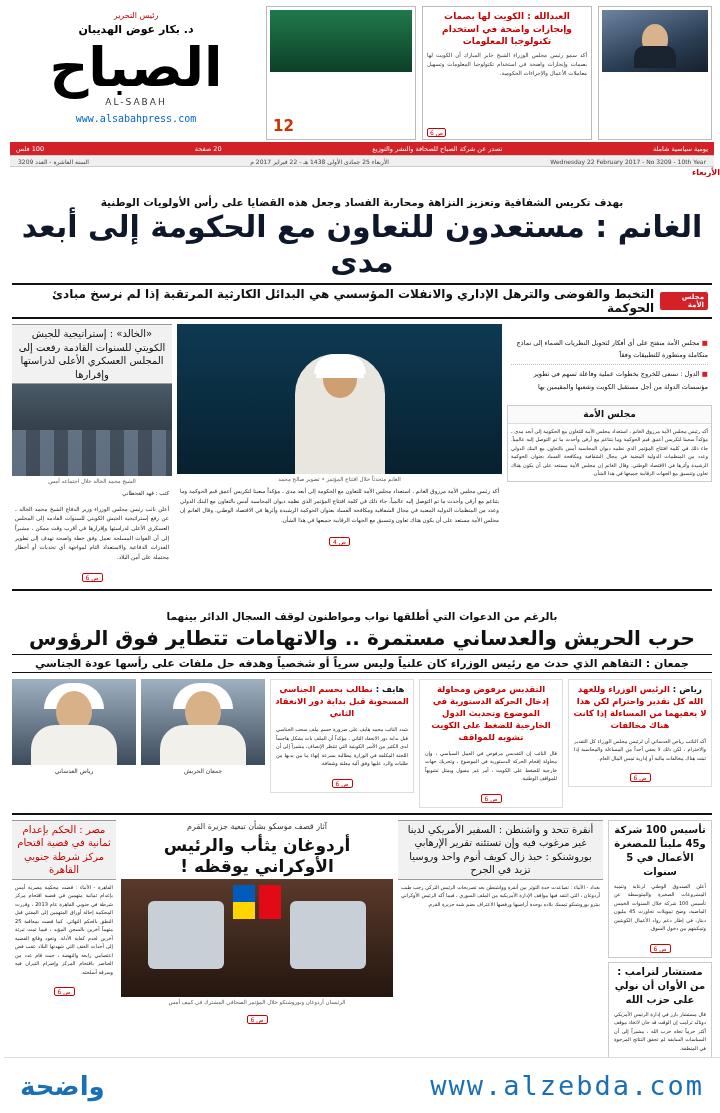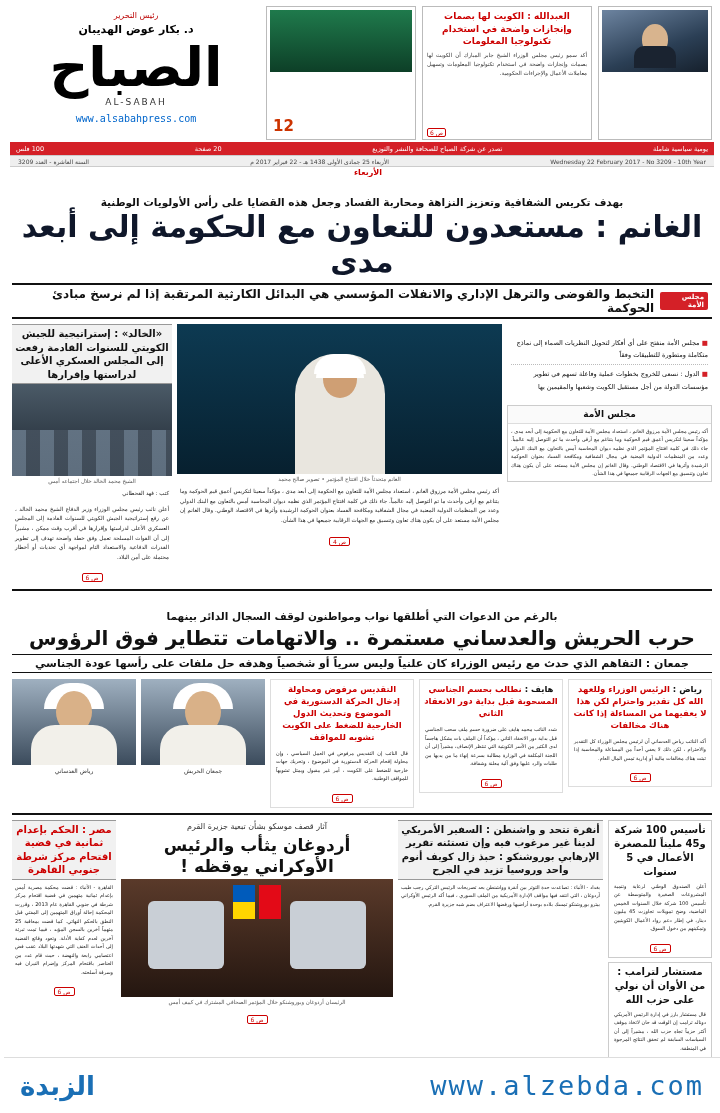--- a/index.html
+++ b/index.html
@@ -60,21 +60,21 @@
   
   .redbar {
     background:#d42027; color:#fff; height:13px; display:flex; align-items:center;
     justify-content:space-between; padding:0 6px; font-size:6.5px; margin:2px 6px 0 6px;
   }
   .greybar {
     background:#efefef; border-top:1px solid #ccc; border-bottom:1px solid #ccc;
     height:12px; display:flex; align-items:center; justify-content:space-between;
     padding:0 8px; font-size:6px; color:#444; margin:0 6px;
   }
-  .daystrip { text-align:center; font-size:8px; color:#c00; margin:1px 0 2px 12px; font-weight:bold;}
+  .daystrip { font-size:8px; color:#c00; margin:1px 0 2px 12px; font-weight:bold;}
 
   
   .kicker {
     text-align:center; font-size:10.5px; font-weight:bold; color:#111;
     padding:3px 8px 0 8px;
     margin-top:16px;
   }
   .headline {
     text-align:center; font-size:30px; font-weight:bold; color:#0f172a;
     padding:2px 8px 4px 8px; line-height:1.15;
@@ -89,21 +89,21 @@
   }
 
   
   .lead3 { display:flex; flex-direction:row-reverse; gap:5px; padding:5px 8px 0 8px; }
   .lead-right { width:160px; }
   .lead-mid { flex:1; }
   .lead-left { width:205px; }
 
   .boxtitle {
     background:#f1f1f1; border-top:1px solid #999; border-bottom:1px solid #999;
-    font-size:10px; font-weight:bold; text-align:center; padding:2px 3px; line-height:1.35;
+    font-size:10px; font-weight:normal; text-align:center; padding:2px 3px; line-height:1.35;
   }
   .boxtitle.red { color:#c00; }
   .photo {
     background:#24384e; width:100%; position:relative; overflow:hidden;
   }
   .photo.podium { height:150px; background:linear-gradient(180deg,#0d3a52,#07202f); }
   .podium-man {
     position:absolute; left:50%; bottom:0; transform:translateX(-50%);
     width:90px; height:120px; background:#e9e6df; border-radius:40px 40px 0 0;
   }
@@ -313,34 +313,34 @@
         <div class="kuf"></div>
         <div class="head"></div>
         <div class="body"></div>
       </div>
       <div class="pname">جمعان الحربش</div>
     </div>
 
     <div class="col">
       <div class="qbox">
         <div class="qhead">
-          <span>التقديس مرفوض ومحاولة إدخال الحركة الدستورية في الموضوع وتحديث الدول الخارجية للضغط على الكويت تشويه للمواقف</span>
-        </div>
-        <div class="body-text sm">قال النائب إن التقديس مرفوض في العمل السياسي ، وإن محاولة إقحام الحركة الدستورية في الموضوع ، وتحريك جهات خارجية للضغط على الكويت ، أمر غير مقبول ويمثل تشويهاً للمواقف الوطنية.</div>
-        <div class="center"><span class="more">ص 6</span></div>
-      </div>
-    </div>
-
-    <div class="col">
-      <div class="qbox">
-        <div class="qhead">
           <span class="lbl">هايف :</span>
           <span>نطالب بحسم الجناسي المسحوبة قبل بداية دور الانعقاد الثاني</span>
         </div>
         <div class="body-text sm">شدد النائب محمد هايف على ضرورة حسم ملف سحب الجناسي قبل بداية دور الانعقاد الثاني ، مؤكداً أن الملف بات يشكل هاجساً لدى الكثير من الأسر الكويتية التي تنتظر الإنصاف، مشيراً إلى أن اللجنة المكلفة في الوزارة مطالبة بسرعة إنهاء ما بين يديها من طلبات والرد عليها وفق آلية معلنة وشفافة.</div>
+        <div class="center"><span class="more">ص 6</span></div>
+      </div>
+    </div>
+
+    <div class="col">
+      <div class="qbox">
+        <div class="qhead">
+          <span>التقديس مرفوض ومحاولة إدخال الحركة الدستورية في الموضوع وتحديث الدول الخارجية للضغط على الكويت تشويه للمواقف</span>
+        </div>
+        <div class="body-text sm">قال النائب إن التقديس مرفوض في العمل السياسي ، وإن محاولة إقحام الحركة الدستورية في الموضوع ، وتحريك جهات خارجية للضغط على الكويت ، أمر غير مقبول ويمثل تشويهاً للمواقف الوطنية.</div>
         <div class="center"><span class="more">ص 6</span></div>
       </div>
     </div>
 
     <div class="col">
       <div class="qbox">
         <div class="qhead">
           <span class="lbl">رياض :</span>
           <span>الرئيس الوزراء وللعهد الله كل تقدير واحترام لكن هذا لا يعفيهما من المساءلة إذا كانت هناك مخالفات</span>
         </div>
@@ -393,17 +393,17 @@
       <div class="leftcol-box">
         <div class="leftcol-title">سيتلور : الرئيس الأمريكي سيوجه ضربة عسكرية لكوريا الشمالية</div>
         <div class="body-text sm">رجح محلل سياسي أن تقدم الولايات المتحدة على توجيه ضربة عسكرية لكوريا الشمالية إذا واصلت بيونغ يانغ تجاربها الصاروخية والنووية ، لافتاً إلى أن الخيارات الدبلوماسية تضيق أمام واشنطن.</div>
         <div class="center"><span class="more">ص 6</span></div>
       </div>
     </div>
 
   </div>
 
   <div class="footer">
-    <div class="brand">الزبدة</div>
+    <div class="brand">واضحة</div>
     <div class="url">www.alzebda.com</div>
   </div>
 
 </div>
 
 </body></html>

